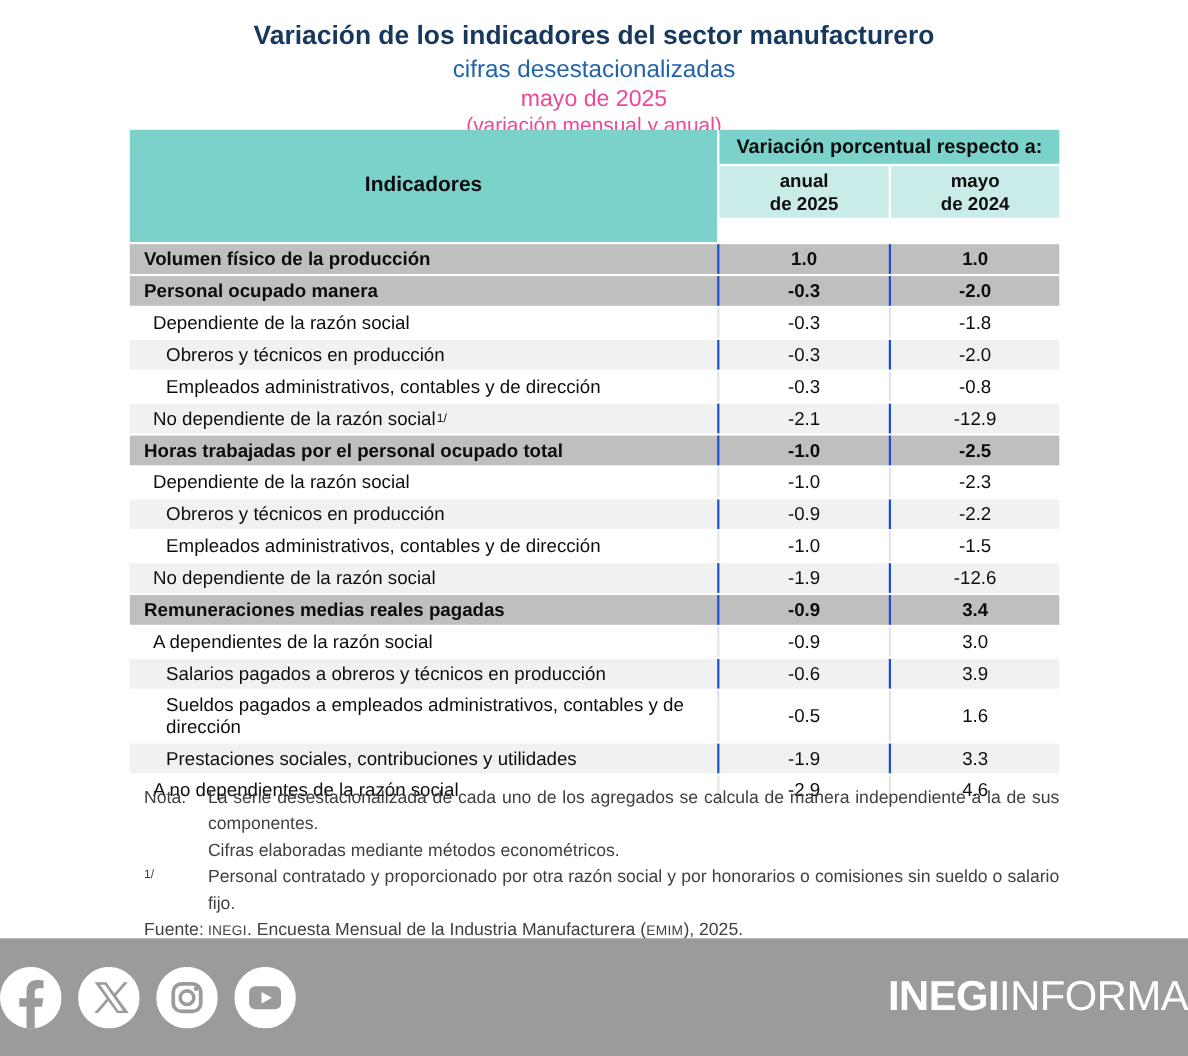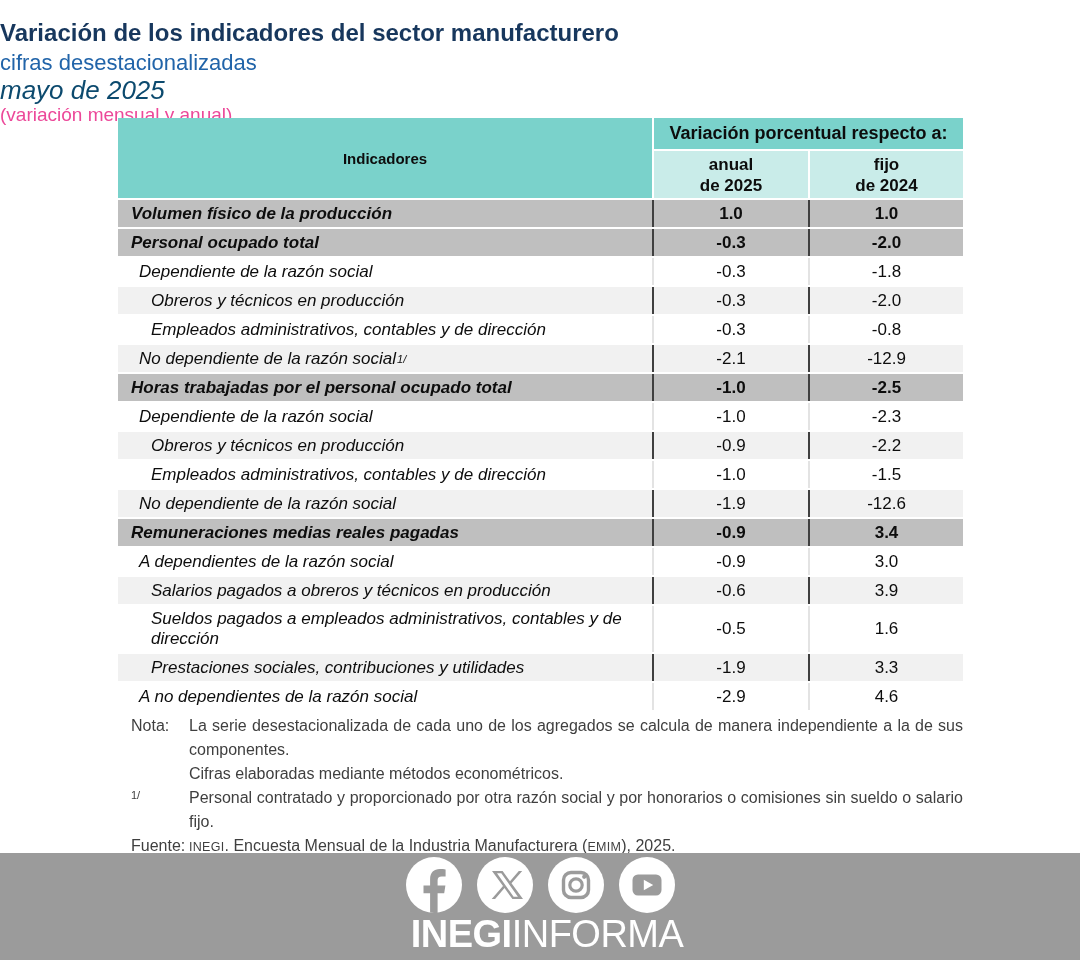--- a/index.html
+++ b/index.html
@@ -3,78 +3,78 @@
 <meta charset="utf-8">
 <style>
   html,body{margin:0;padding:0;}
   body{
     width:1080px;height:960px;position:relative;overflow:hidden;
     background:#ffffff;
     font-family:"Liberation Sans", sans-serif;
     -webkit-font-smoothing:antialiased;
   }
   
-  .doc-header{position:absolute;top:20px;left:0;width:1080px;text-align:left;}
+  .doc-header{position:absolute;top:20px;left:0;width:1080px;text-align:center;}
   .title{font-size:24px;font-weight:bold;color:#17375D;line-height:26px;margin-bottom:5px;}
   .subtitle{font-size:22px;color:#2164A9;line-height:24px;margin-bottom:3px;}
-  .period{font-size:26px;color:#0c4a6e;line-height:24px;margin-bottom:2px;font-style:italic;}
+  .period{font-size:21px;color:#ec4899;line-height:24px;margin-bottom:2px;}
   .subnote{font-size:19px;color:#ec4899;line-height:22px;}
 
   
   .itable{position:absolute;left:118px;top:118px;width:845px;}
   .thead{display:grid;grid-template-columns:534px 311px;}
   .cell-ind{
-    background:#7AD2CB;height:80px;display:flex;align-items:center;justify-content:center;
-    font-weight:bold;font-size:15px;color:#0d0d0d;
+    background:#7AD2CB;height:102px;display:flex;align-items:center;justify-content:center;
+    font-weight:bold;font-size:19px;color:#0d0d0d;
   }
   .right-head{border-left:2px solid #fff;box-sizing:border-box;}
   .group-head{
     height:31px;background:#7AD2CB;display:flex;align-items:center;justify-content:center;
     font-weight:bold;font-size:18px;color:#0d0d0d;
   }
   .sub-heads{display:grid;grid-template-columns:154px 155px;border-top:2px solid #fff;}
   .sub-head{
     height:47px;background:#C9ECE9;display:flex;flex-direction:column;align-items:center;
     justify-content:center;font-weight:bold;font-size:17px;line-height:21px;color:#0d0d0d;
     box-sizing:border-box;
   }
   .sub-head + .sub-head{border-left:2px solid #fff;}
   .tbody{margin-top:2px;}
   .trow{
     display:grid;grid-template-columns:534px 156px 155px;
     margin-bottom:2px;background:#ffffff;
   }
   .trow .lab{
     display:flex;align-items:center;font-size:17px;color:#0d0d0d;
-    padding:3px 8px 3px 12px;box-sizing:border-box;min-height:27px;line-height:20px;font-style:italic;
+    padding:3px 8px 3px 12px;box-sizing:border-box;min-height:27px;line-height:20px;
   }
   .trow .val{
     display:flex;align-items:center;justify-content:center;font-size:17px;color:#0d0d0d;
-    border-left:2px solid #404040;box-sizing:border-box;
+    border-left:2px solid #1d4ed8;box-sizing:border-box;
   }
   .trow.category{background:#BFBFBF;font-weight:bold;}
   .trow.shade{background:#F1F1F1;}
   .trow.plain .val{border-left-color:#E3E3E3;}
   .trow.category .lab{padding-left:13px;}
   .trow.level1 .lab{padding-left:21px;}
   .trow.level2 .lab{padding-left:33px;}
   .lab sup{font-size:11px;line-height:0;margin-left:1px;}
 
   
   .notes{position:absolute;left:131px;top:714px;width:832px;font-size:16px;color:#3F3F3F;}
   .note-row{display:flex;}
   .note-label{width:58px;flex:none;line-height:24px;}
   .note-label.suplbl{font-size:11px;line-height:19px;}
   .note-text{width:774px;text-align:justify;line-height:24px;}
   .sc{font-size:12.5px;letter-spacing:0.3px;}
 
   
   .footer{
     position:absolute;left:0;top:853px;width:1080px;height:107px;background:#9B9B9B;
-    display:flex;align-items:center;justify-content:center;flex-direction:column;
+    display:flex;align-items:center;justify-content:space-between;
   }
   .socials{display:flex;align-items:center;gap:15px;}
   .icon{width:56px;height:56px;display:block;cursor:pointer;}
   .brand{margin-left:14px;color:#ffffff;font-size:38px;letter-spacing:-0.5px;white-space:nowrap;}
   .brand .bold{font-weight:bold;}
 </style>
 </head>
 <body>
 
 <div class="doc-header">
@@ -88,37 +88,37 @@
   <div class="thead">
     <div class="cell-ind">Indicadores</div>
     <div class="right-head">
       <div class="group-head">Variación porcentual respecto a:</div>
       <div class="sub-heads">
         <div class="sub-head">
           <span>anual</span>
           <span>de 2025</span>
         </div>
         <div class="sub-head">
-          <span>fijo</span>
+          <span>mayo</span>
           <span>de 2024</span>
         </div>
       </div>
     </div>
   </div>
   <div class="tbody" id="tbody">
       <div class="trow category">
         <div class="lab">
           <span>Volumen físico de la producción</span>
         </div>
         <div class="val">1.0</div>
         <div class="val">1.0</div>
       </div>
       <div class="trow category">
         <div class="lab">
-          <span>Personal ocupado total</span>
+          <span>Personal ocupado manera</span>
         </div>
         <div class="val">-0.3</div>
         <div class="val">-2.0</div>
       </div>
       <div class="trow level1 plain">
         <div class="lab">
           <span>Dependiente de la razón social</span>
         </div>
         <div class="val">-0.3</div>
         <div class="val">-1.8</div>

